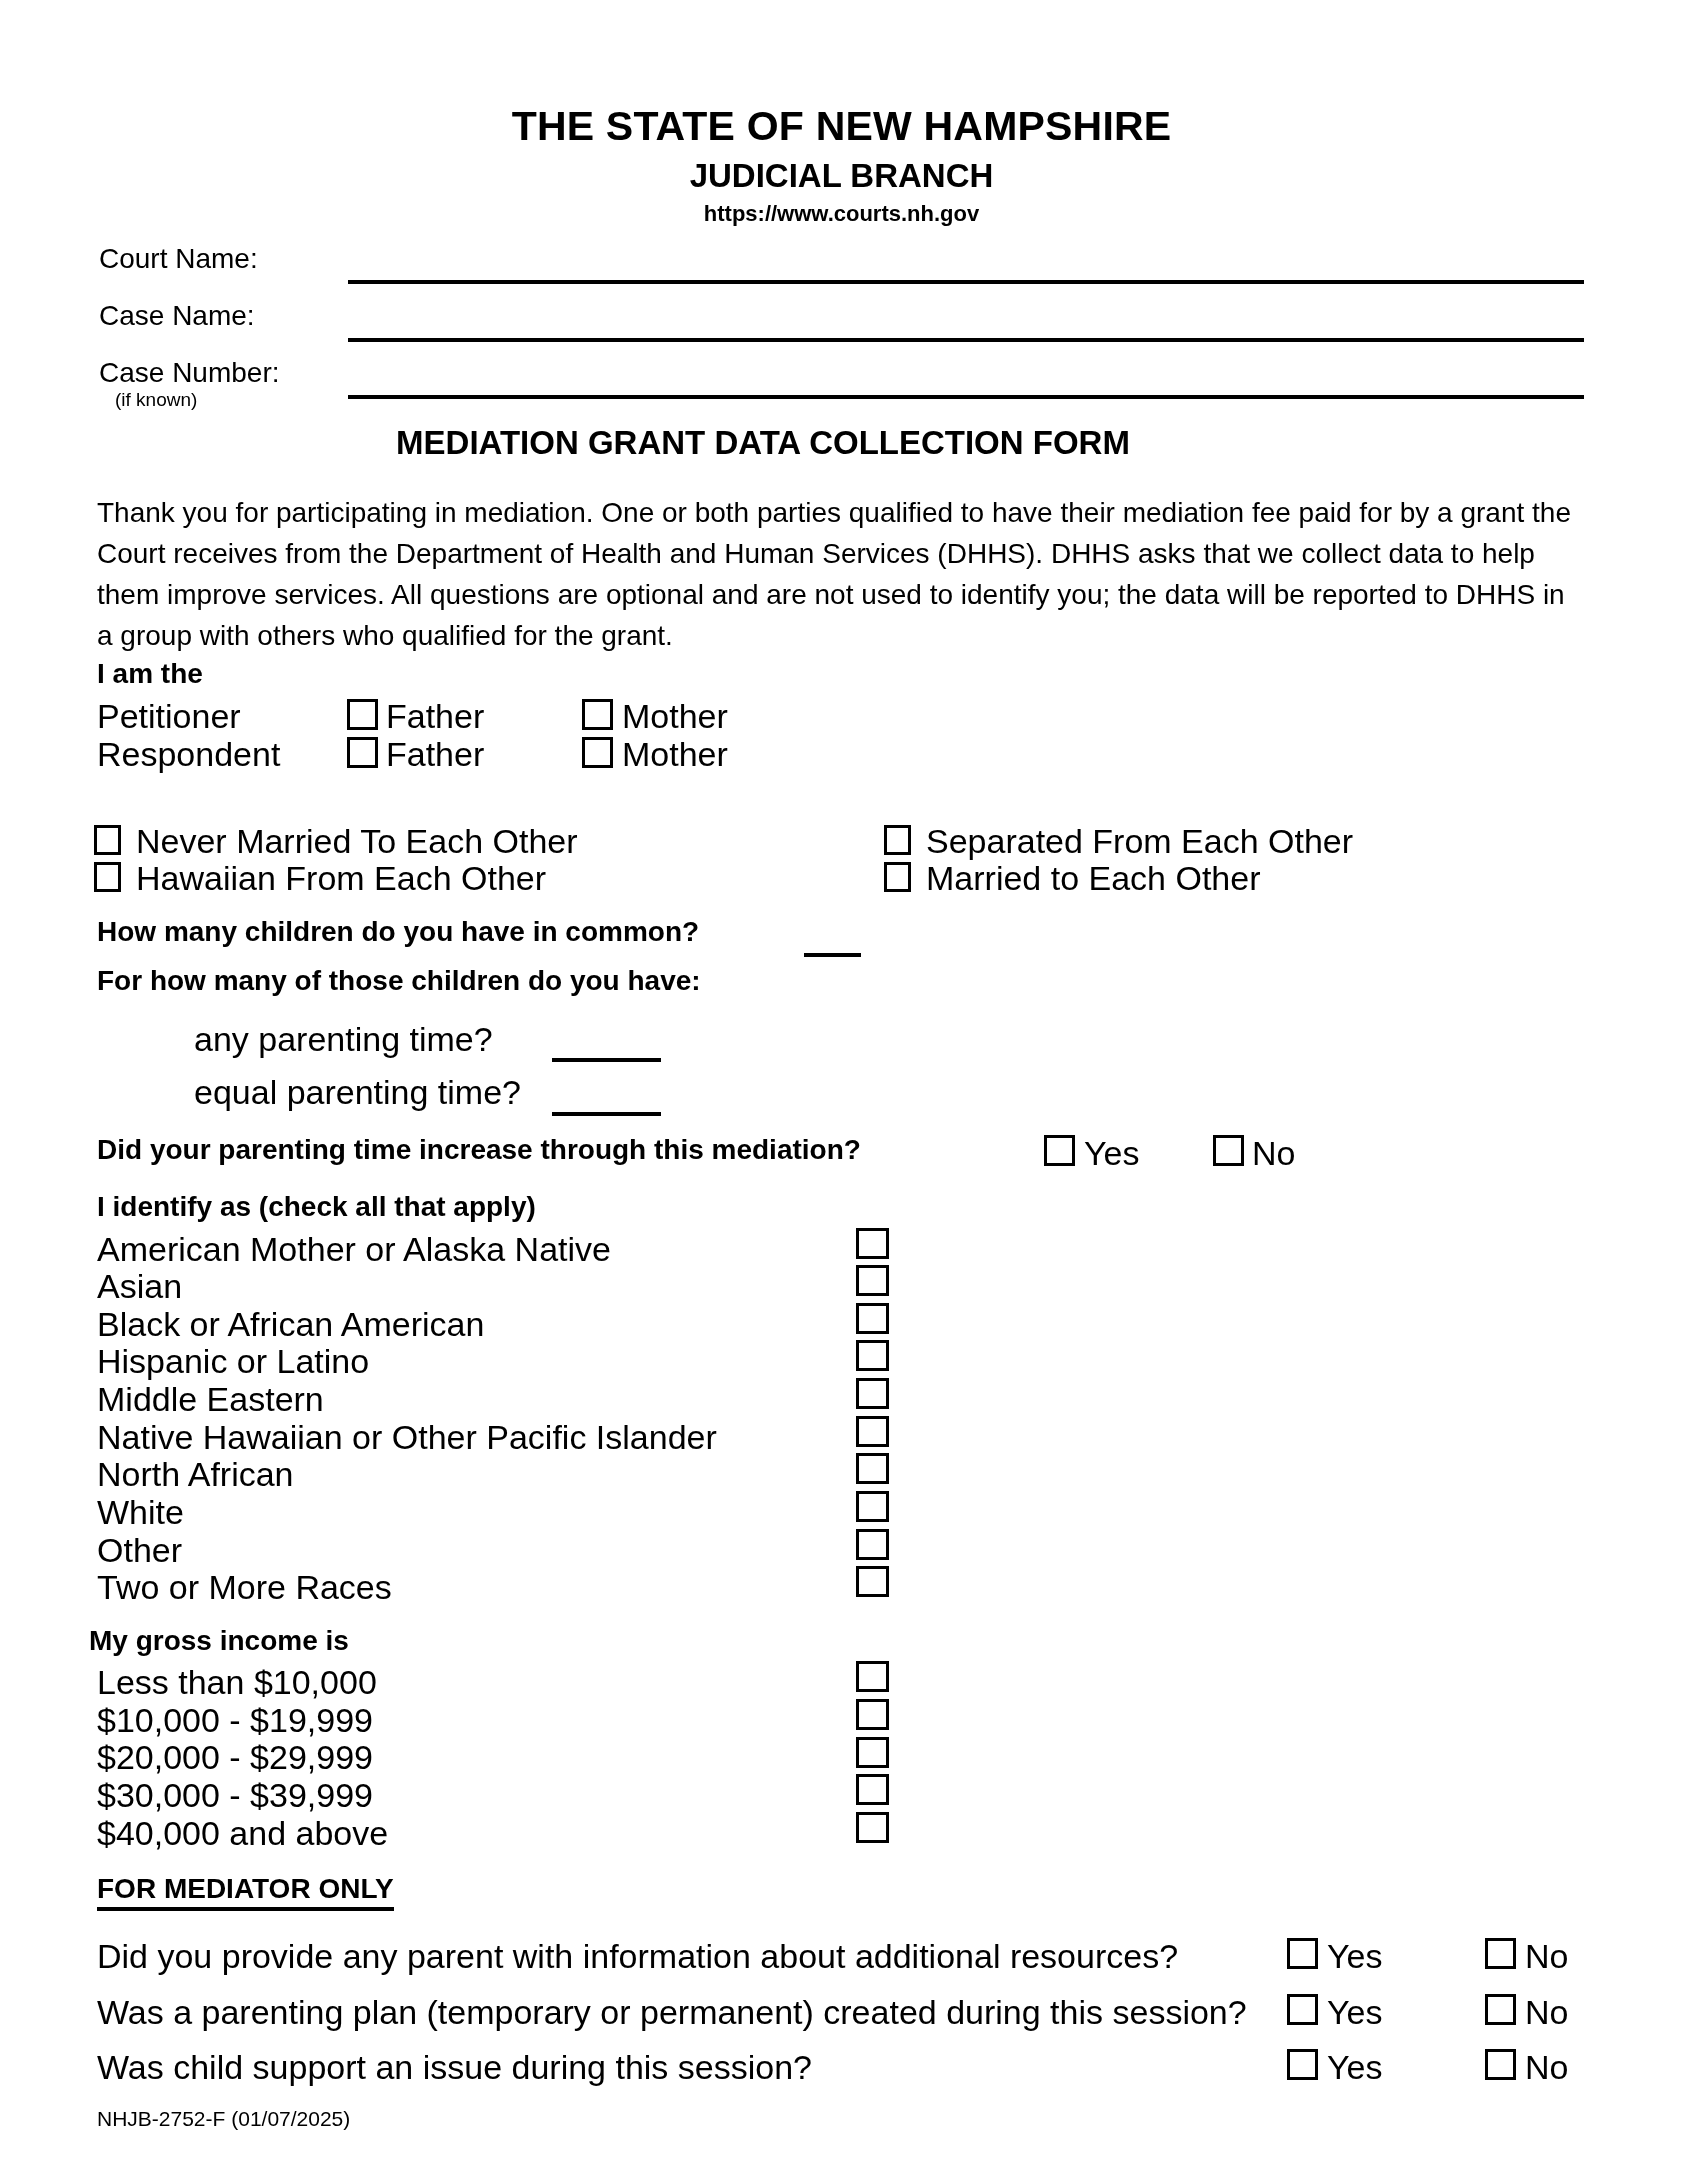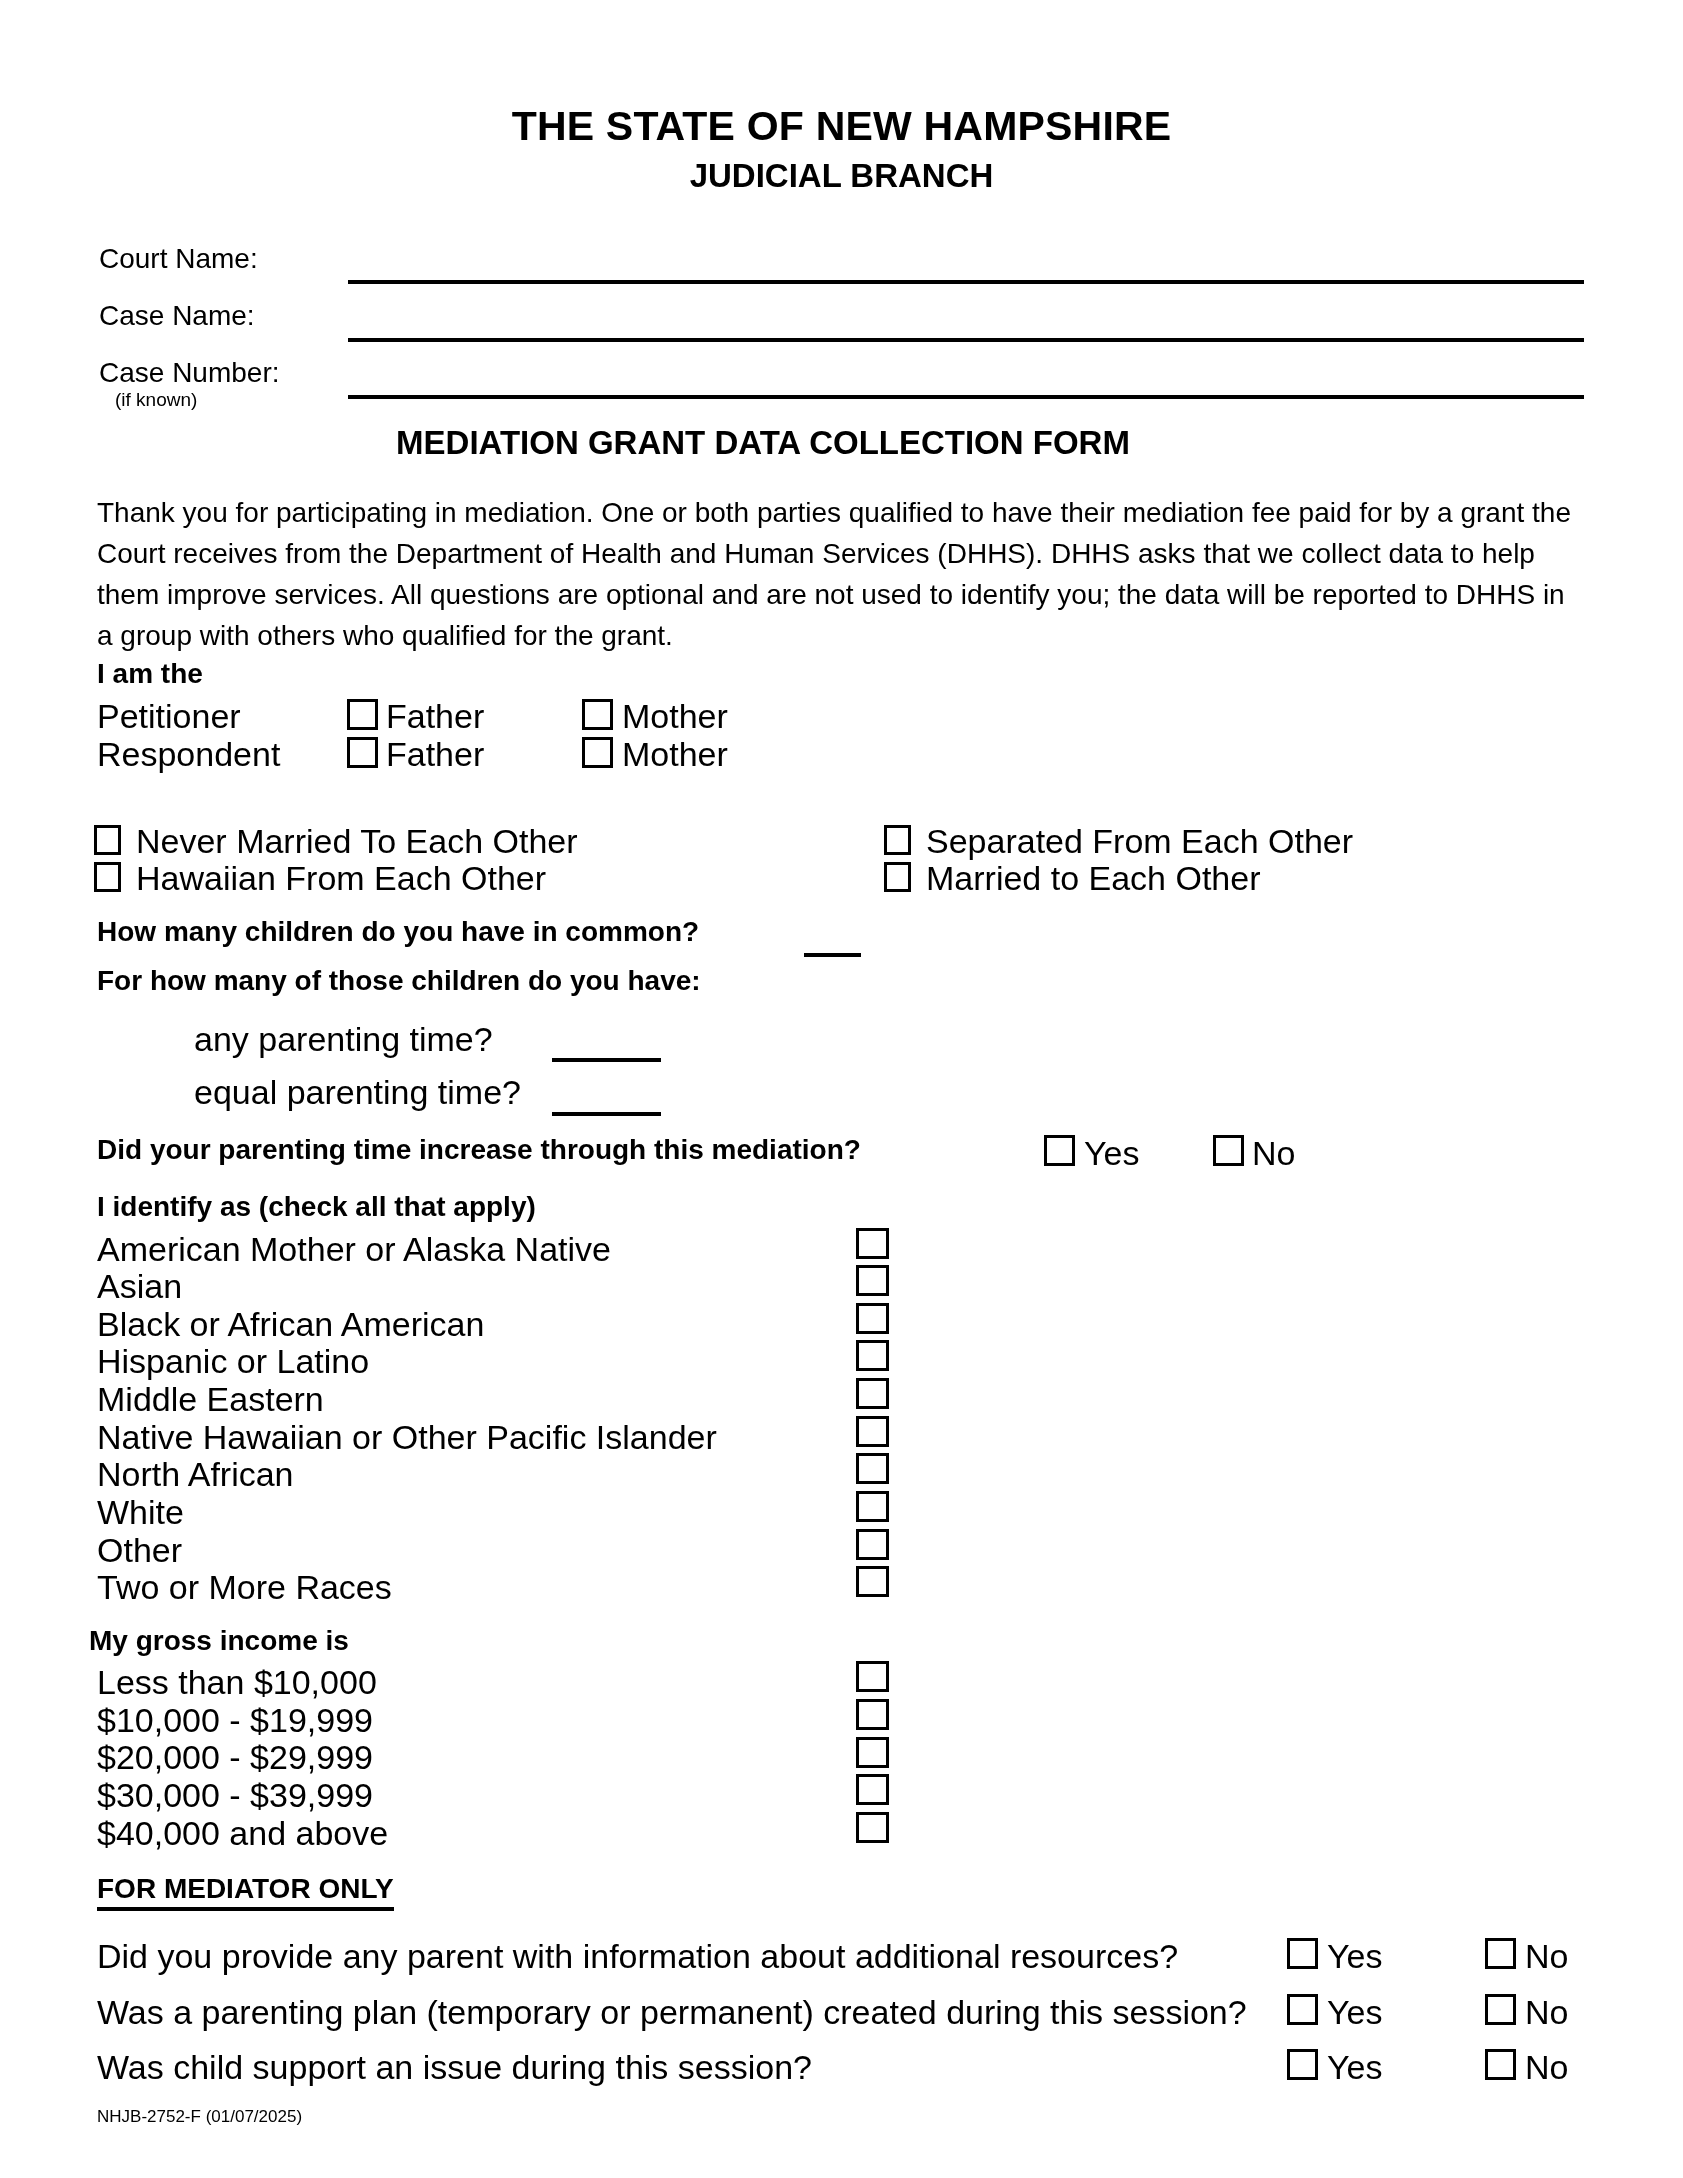--- a/index.html
+++ b/index.html
@@ -120,30 +120,31 @@
     font-size: 28px;
     font-weight: bold;
     border-bottom: 4px solid #000;
     padding-bottom: 2px;
   }
 
   .footer {
     position: absolute;
     left: 97px;
     top: 2107px;
-    font-size: 17px;
+    font-size: 21px;
   }
 </style>
 </head>
 <body>
 
 <div class="page">
 
   <div class="hdr hdr-state" style="top:103px;">THE STATE OF NEW HAMPSHIRE</div>
   <div class="hdr hdr-branch" style="top:157px;">JUDICIAL BRANCH</div>
+  <div class="hdr hdr-url" style="top:201px;">https://www.courts.nh.gov</div>
 
   <div class="cap-label" style="top:243px;">Court Name:</div>
   <div class="cap-rule" style="top:280px;"></div>
 
   <div class="cap-label" style="top:300px;">Case Name:</div>
   <div class="cap-rule" style="top:338px;"></div>
 
   <div class="cap-label" style="top:357px;">Case Number:</div>
   <div class="cap-sub" style="top:389px;">(if known)</div>
   <div class="cap-rule" style="top:395px;"></div>

